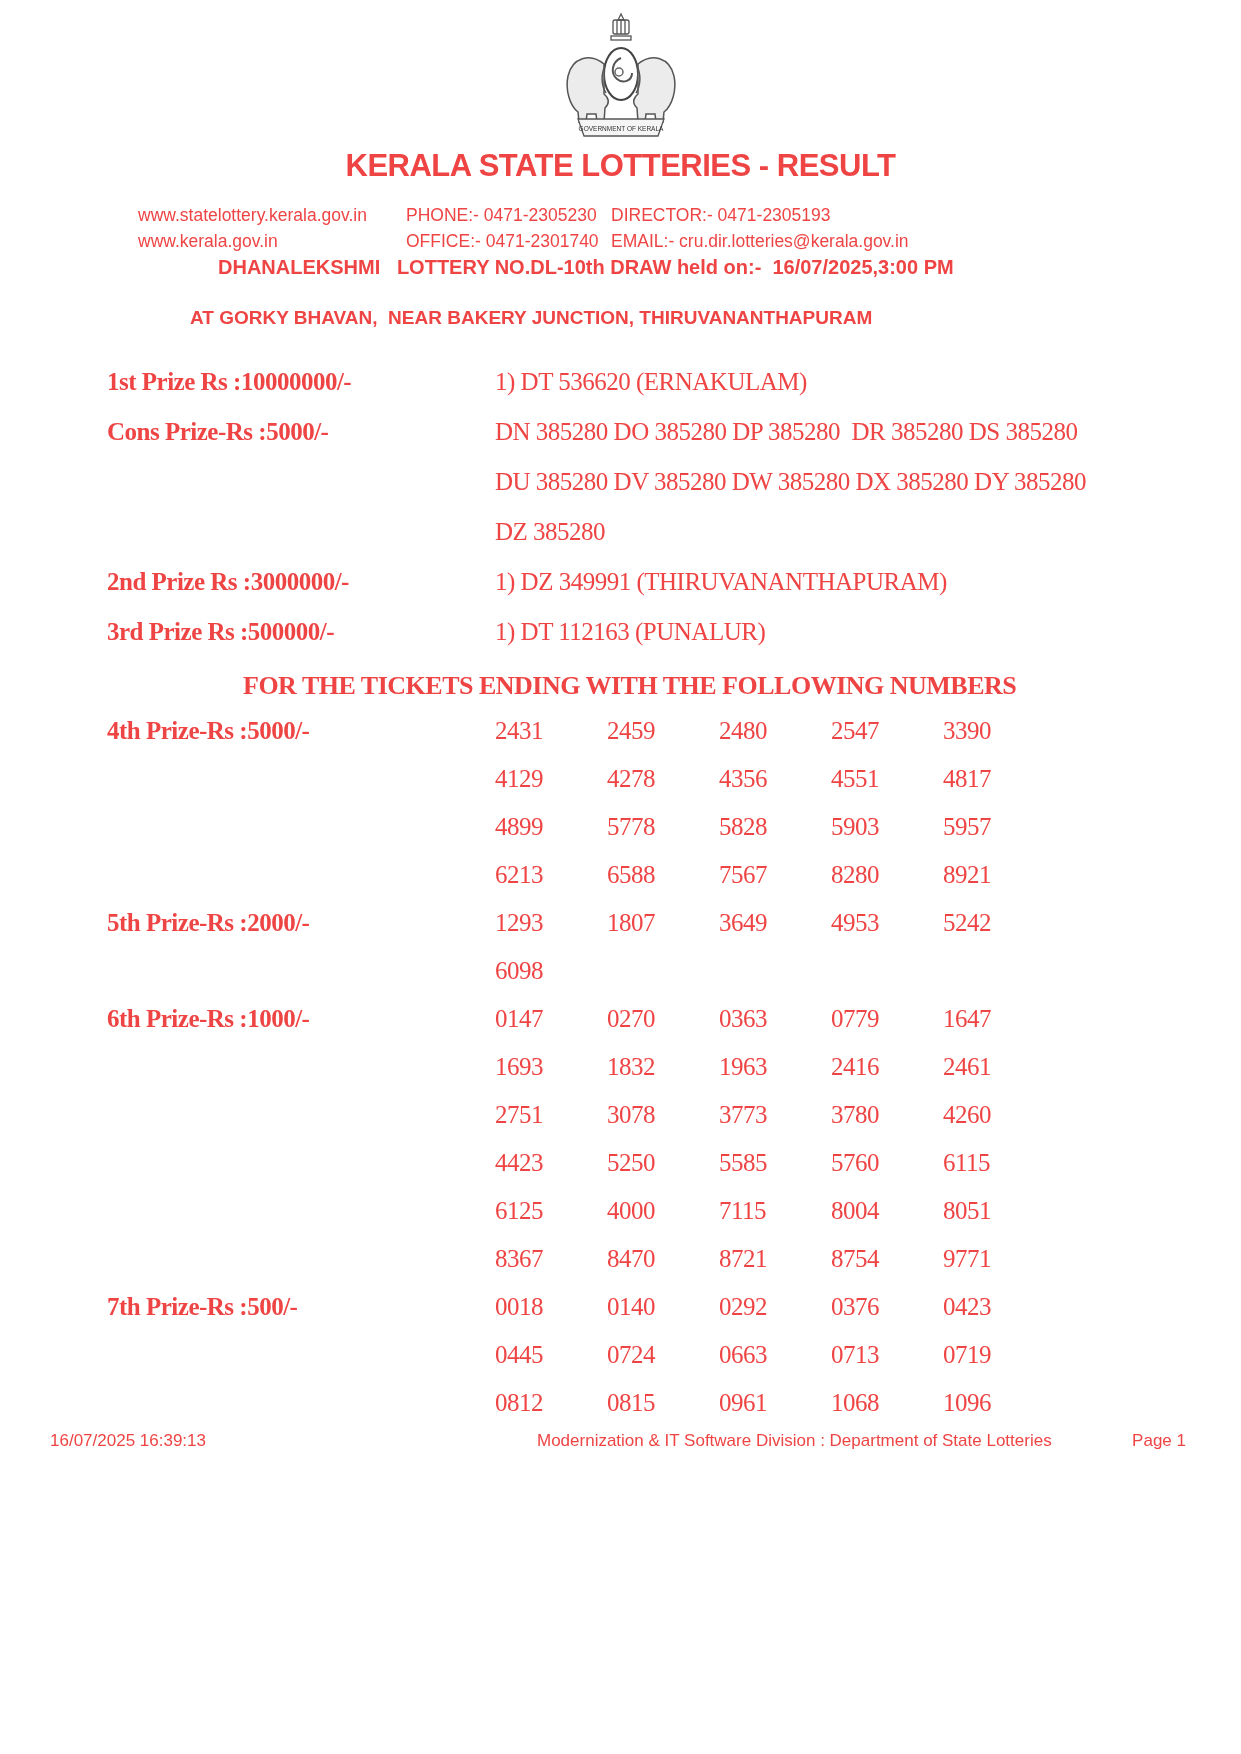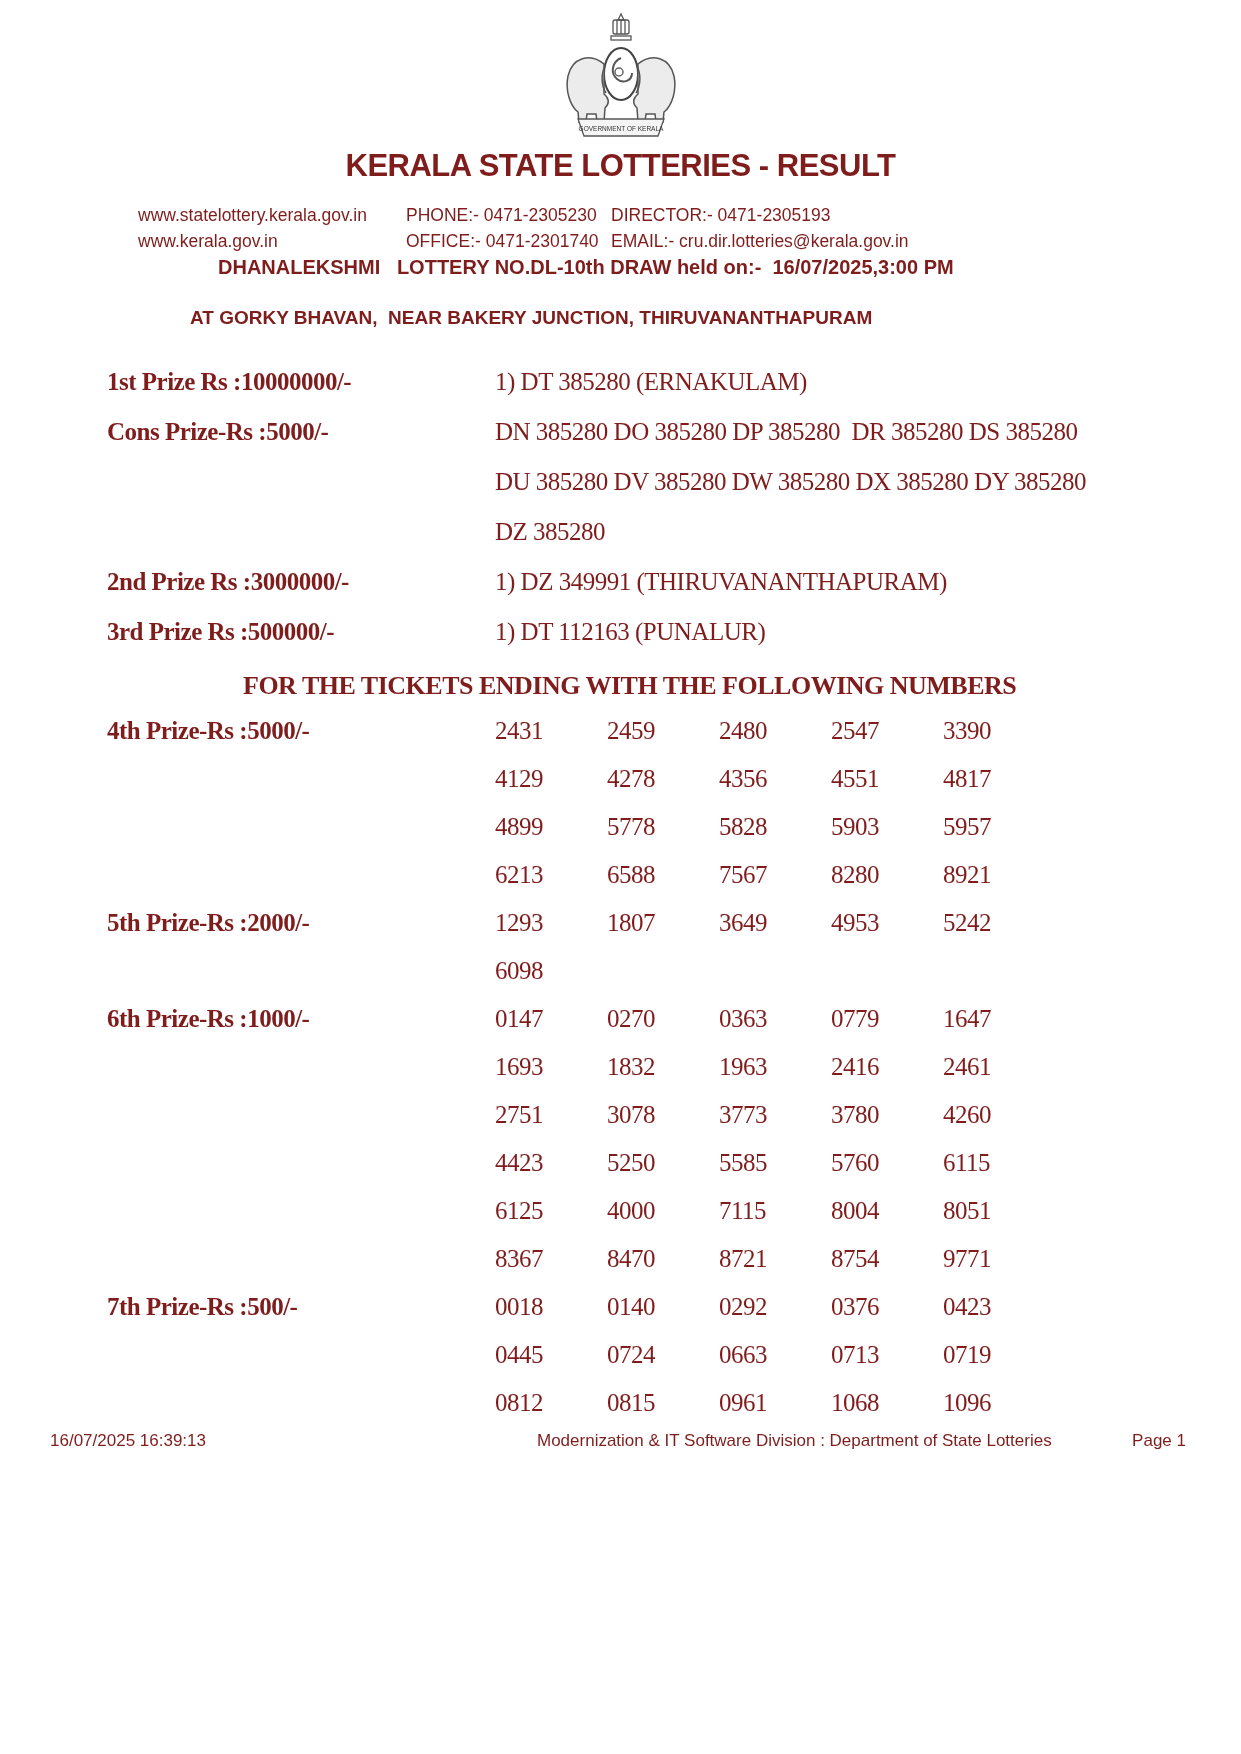--- a/index.html
+++ b/index.html
@@ -1,17 +1,17 @@
 <!DOCTYPE html>
 <html><head>
 <meta charset="utf-8">
 <style>
   html,body{margin:0;padding:0;background:#fff;}
   .page{position:relative;width:1241px;height:1473px;background:#ffffff;overflow:hidden;
-        font-family:"Liberation Serif",serif;color:#7f1d1d;}
+        font-family:"Liberation Serif",serif;color:#ef4444;}
   .emblem-wrap{display:flex;justify-content:center;padding-top:10px;}
   .doc-title{text-align:center;font-family:"Liberation Sans",sans-serif;font-weight:bold;
              font-size:31px;letter-spacing:-0.5px;margin-top:4px;}
   .contact{margin:18px 0 0 107px;font-family:"Liberation Sans",sans-serif;font-size:17.5px;}
   .contact-row{display:flex;line-height:26px;}
   .c1{width:268px;margin-left:31px;} .c2{width:205px;}
   .draw-line{font-family:"Liberation Sans",sans-serif;font-weight:bold;font-size:20px;
              margin:2px 0 0 218px;white-space:pre;}
   .venue-line{font-family:"Liberation Sans",sans-serif;font-weight:bold;font-size:19px;
               margin:28px 0 0 190px;white-space:pre;}
@@ -73,21 +73,21 @@
       <span class="c3">EMAIL:- cru.dir.lotteries@kerala.gov.in</span>
     </div>
   </div>
 
   <div class="draw-line">DHANALEKSHMI   LOTTERY NO.DL-10th DRAW held on:-  16/07/2025,3:00 PM</div>
   <div class="venue-line">AT GORKY BHAVAN,  NEAR BAKERY JUNCTION, THIRUVANANTHAPURAM</div>
 
   <div class="top-prizes">
     <div class="tp-line">
       <div class="tp-label">1st Prize Rs :10000000/-</div>
-      <div class="tp-value">1) DT 385280 (ERNAKULAM)</div>
+      <div class="tp-value">1) DT 536620 (ERNAKULAM)</div>
     </div>
     <div class="tp-line">
       <div class="tp-label">Cons Prize-Rs :5000/-</div>
       <div class="tp-value">DN 385280 DO 385280 DP 385280  DR 385280 DS 385280</div>
     </div>
     <div class="tp-line">
       <div class="tp-label"></div>
       <div class="tp-value">DU 385280 DV 385280 DW 385280 DX 385280 DY 385280</div>
     </div>
     <div class="tp-line">

